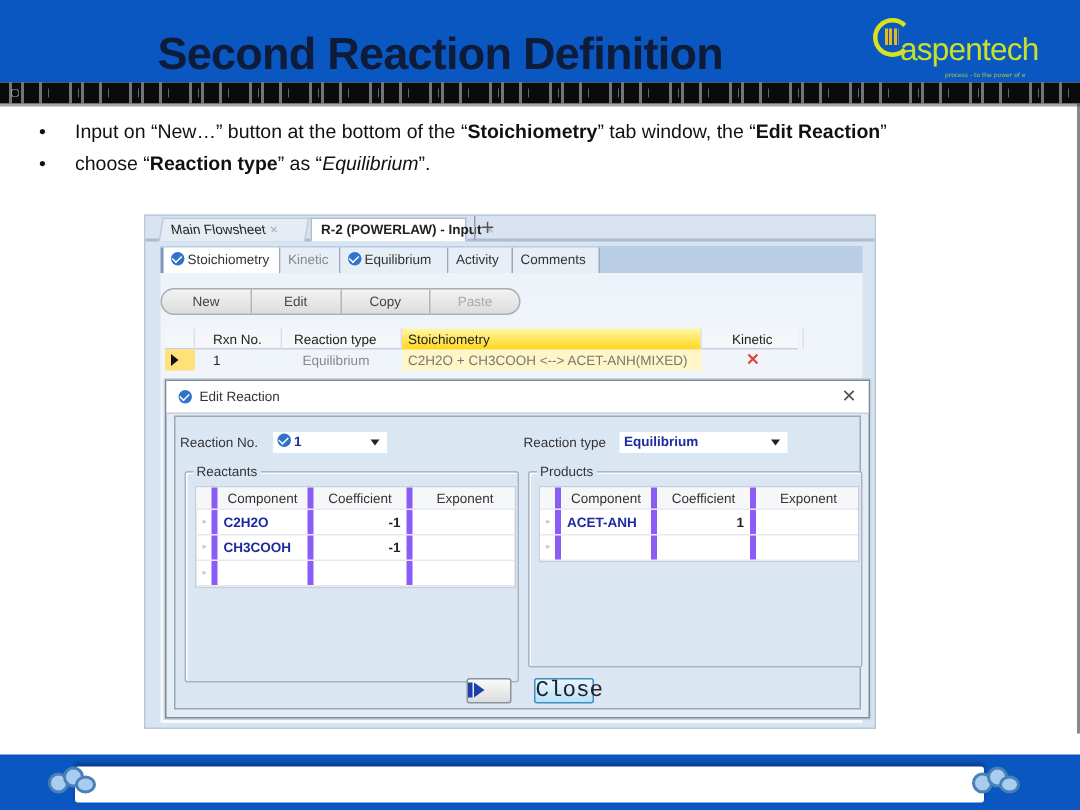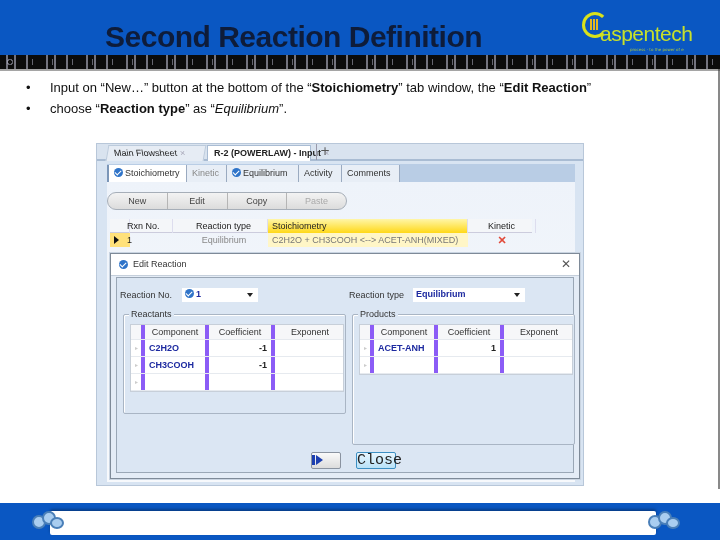--- a/index.html
+++ b/index.html
@@ -48,21 +48,21 @@
   .panel { position: absolute; left: 10px; top: 38px; width: 468px; height: 300px; background: linear-gradient(#eef3fa, #f7f9fc); }
   .btn-group { position: absolute; left: 0; top: 10px; width: 240px; height: 18px; border: 1px solid #a6aeb8; border-radius: 9px; background: linear-gradient(#f3f3f3, #dcdcdc); display: flex; overflow: hidden; }
   .btn-group .gbtn { flex: 1; font-size: 9px; color: #444; text-align: center; line-height: 16px; border-right: 1px solid #b5b5b5; font-family: "Liberation Sans", sans-serif; }
   .btn-group .gbtn:last-child { border-right: none; color: #aaa; }
 
   .rxn-grid { position: absolute; left: 3px; top: 37px; width: 422px; font-size: 9px; color: #222; font-family: "Liberation Sans", sans-serif; }
   .rxn-grid .row { position: relative; height: 14px; }
   .rxn-grid .hdr { background: #f4f6f9; border-bottom: 1px solid #ccd; }
   .rxn-grid .cell { position: absolute; top: 0; height: 14px; line-height: 14px; padding: 0 4px; white-space: nowrap; overflow: hidden; }
   .c-sel { left: 0; width: 20px; }
-  .c-no { left: 13px; width: 50px; }
+  .c-no { left: 28px; width: 50px; }
   .c-type { left: 70px; width: 88px; text-align: center; }
   .c-stoich { left: 158px; width: 200px; }
   .c-del { left: 358px; width: 68px; text-align: center; }
   .hdr .c-stoich { background: linear-gradient(#fff6a8, #ffd818); }
   .data .c-sel { background: #ffe17a; }
   .data .c-type { color: #888; }
   .data .c-stoich { background: #fff6c7; color: #777; }
   .hdr .cell { border-right: 1px solid #dde; }
   .del-x { color: #e14a3a; font-weight: bold; font-size: 11px; }
   .arrow-r { display: inline-block; width: 0; height: 0; border-top: 4px solid transparent; border-bottom: 4px solid transparent; border-left: 5px solid #111; vertical-align: -1px; }
@@ -187,21 +187,21 @@
     <div class="dd" style="left:65px;top:10px;width:76px;">
       <span class="check"></span><span>1</span>
       <span class="caret"></span>
     </div>
     <span class="lbl" style="left:232px;top:12px;">Reaction type</span>
     <div class="dd" style="left:296px;top:10px;width:112px;">
       <span>Equilibrium</span>
       <span class="caret"></span>
     </div>
 
-    <div class="groupbox" style="left:6px;top:36px;width:223px;height:100px;">
+    <div class="groupbox" style="left:6px;top:36px;width:223px;height:141px;">
       <span class="gb-legend">Reactants</span>
       <div class="comp-grid">
         <div class="row hdr">
           <div class="cell g-sel"></div>
           <div class="cell g-comp">Component</div>
           <div class="cell g-coef" style="text-align:center">Coefficient</div>
           <div class="cell g-exp">Exponent</div>
         </div>
         <div class="row">
           <div class="cell g-sel">▸</div>

